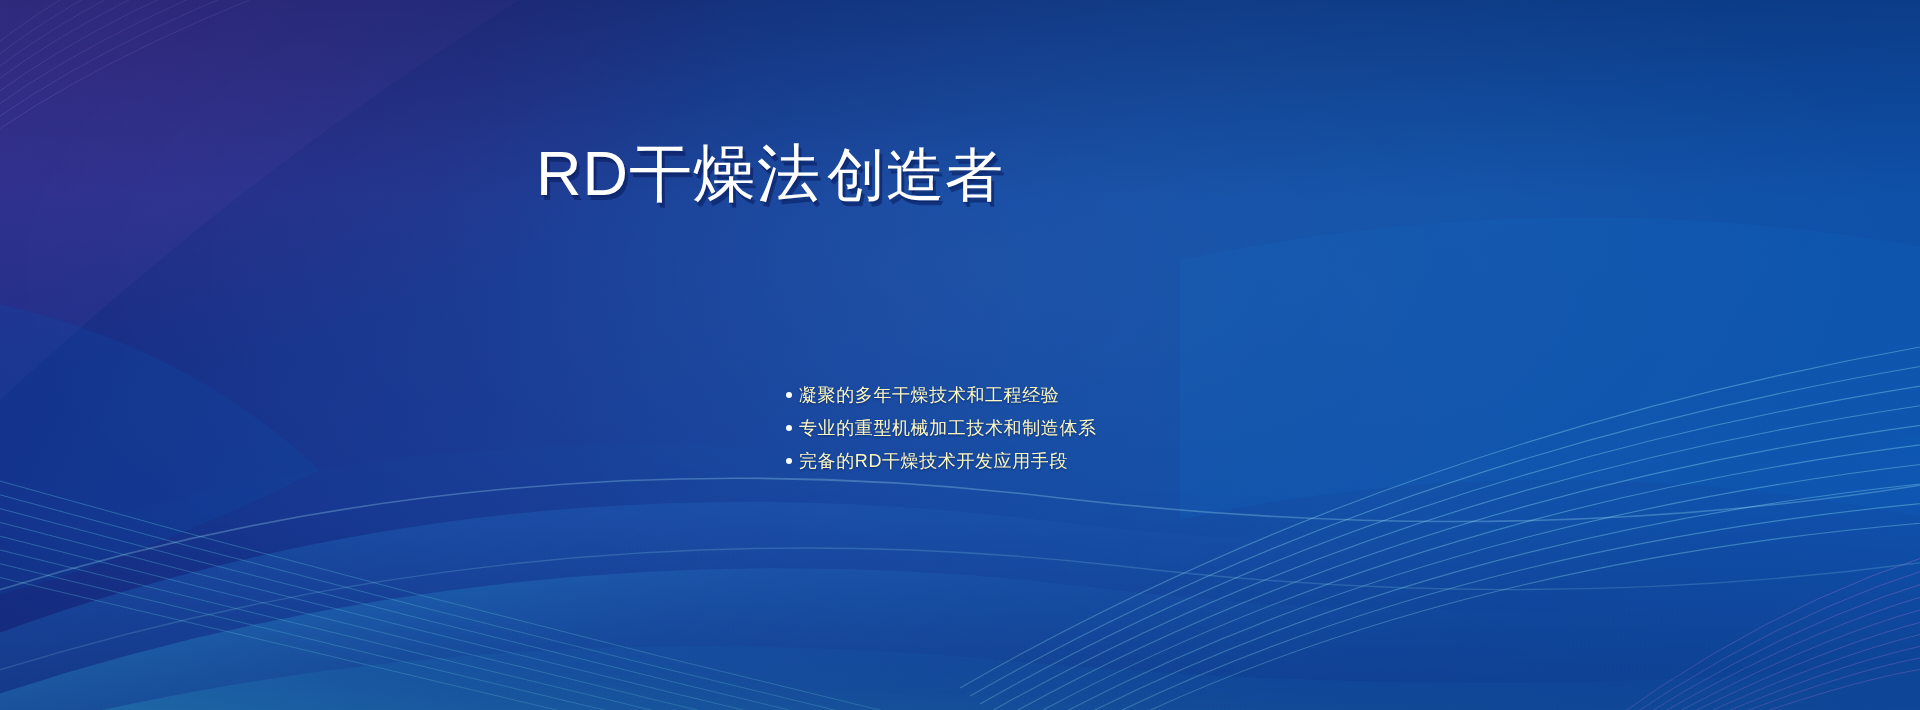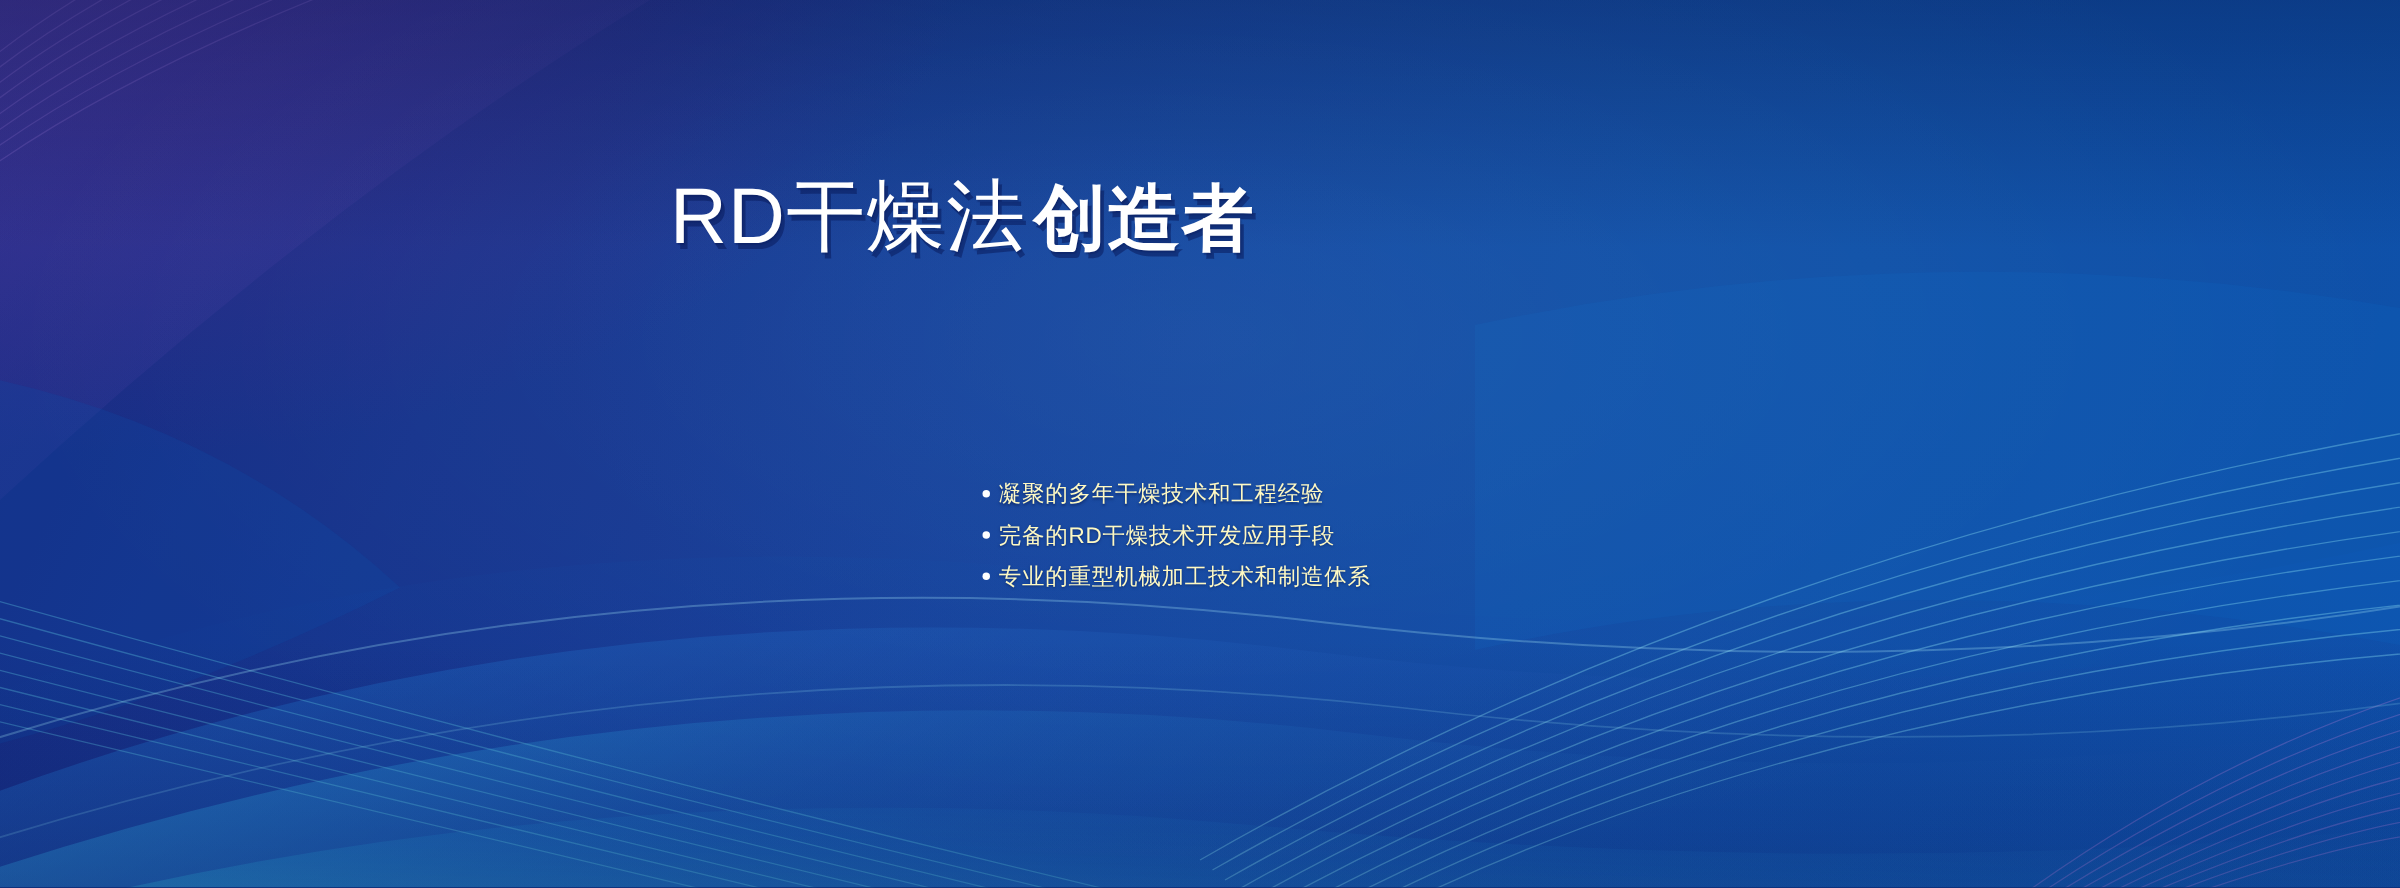--- a/index.html
+++ b/index.html
@@ -47,21 +47,21 @@
        1px 2px 1px rgba(10,28,92,0.45);
   }
   .headline .main{
     font-size:63px;
     font-weight:normal;
     letter-spacing:1px;
     vertical-align:baseline;
   }
   .headline .sub{
     font-size:58px;
-    font-weight:bold;
+    font-weight:normal;
     letter-spacing:1px;
     margin-left:6px;
     vertical-align:baseline;
   }
 
   .bullets{
     position:absolute;
     left:786px;
     top:378px;
     margin:0;
@@ -211,22 +211,22 @@
       <span class="main">RD干燥法</span><span class="sub">创造者</span>
     </div>
 
     <ul class="bullets">
       <li>
         <span class="dot"></span>
         <span>凝聚的多年干燥技术和工程经验</span>
       </li>
       <li>
         <span class="dot"></span>
-        <span>完备的RD干燥技术开发应用手段</span>
+        <span>专业的重型机械加工技术和制造体系</span>
       </li>
       <li>
         <span class="dot"></span>
-        <span>专业的重型机械加工技术和制造体系</span>
+        <span>完备的RD干燥技术开发应用手段</span>
       </li>
     </ul>
 
   </div>
 </div>
 
 </body></html>

